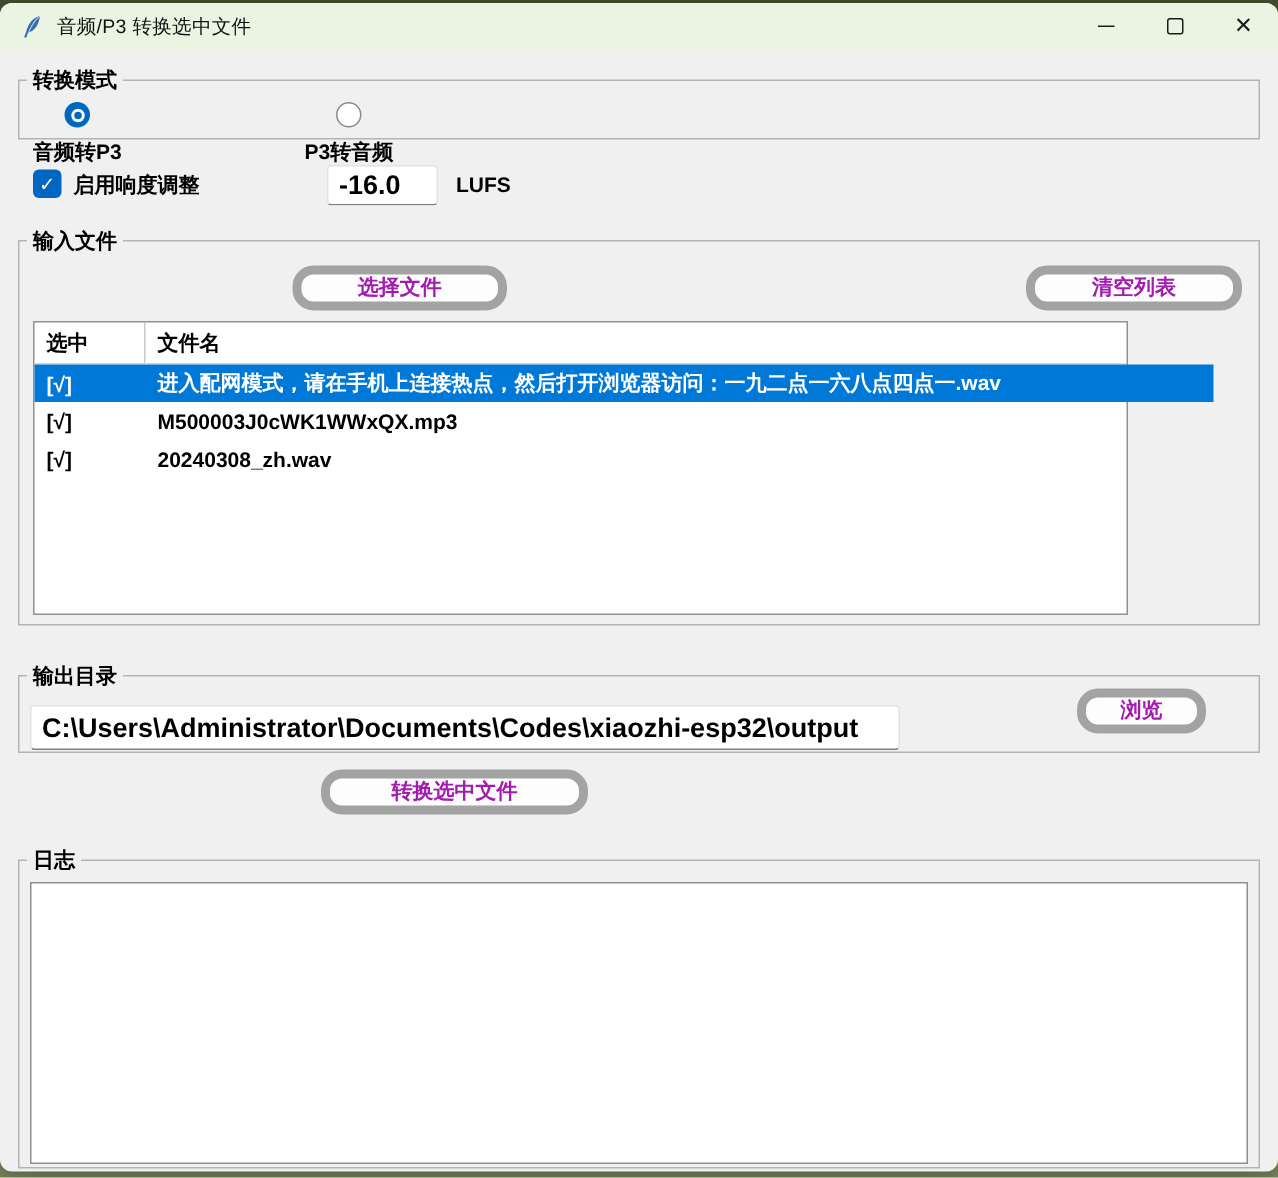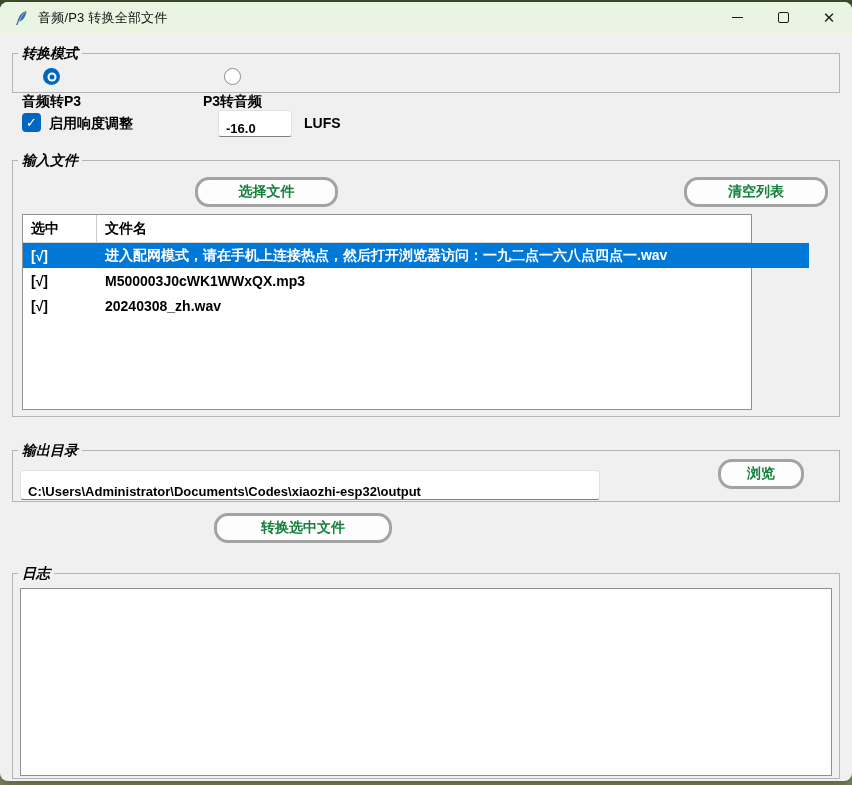--- a/index.html
+++ b/index.html
@@ -24,33 +24,33 @@
   .win-controls { margin-left:auto; display:flex; height:100%; }
   .win-btn { width:46px; height:100%; display:flex; align-items:center; justify-content:center; cursor:default; }
   .glyph-min { width:11px; height:1.4px; background:#1b1b1b; }
   .glyph-max { width:11px; height:11px; border:1.4px solid #1b1b1b; border-radius:2px; }
   .glyph-close { font-size:15px; color:#1b1b1b; line-height:1; }
   
   .app-body { position:relative; width:100%; height:748px; }
   .groupbox { position:absolute; border:1px solid #b4b4b4; background:transparent; }
   .gb-label {
     position:absolute; font-size:14px; font-weight:bold; color:#000;
-    background:#f0f0f0; padding:0 4px; z-index:2; line-height:16px;font-style:italic;
+    background:#f0f0f0; padding:0 4px; z-index:2; line-height:16px;
   }
   .btn {
-    position:absolute; background:#fdfdfd; border:3px solid #a3a3a3; border-radius:14px;
-    font-size:14px; font-weight:bold; color:#15803d;
+    position:absolute; background:#fdfdfd; border:6px solid #a3a3a3; border-radius:14px;
+    font-size:14px; font-weight:bold; color:#a21caf;
     display:flex; align-items:center; justify-content:center;
     font-family:"Liberation Sans","DejaVu Sans",sans-serif;
   }
   .entry {
     position:absolute; background:#fff; border:1px solid #e2e2e2;
     border-bottom:1.6px solid #7f7f7f; border-radius:3px;
-    font-size:13px; font-weight:bold; color:#000; padding:0 7px;
-    display:flex; align-items:flex-end; white-space:nowrap; overflow:hidden;
+    font-size:18px; font-weight:bold; color:#000; padding:0 7px;
+    display:flex; align-items:center; white-space:nowrap; overflow:hidden;
   }
   
   .radio-item { position:absolute; display:flex; align-items:center; gap:8px;flex-direction:column; }
   .radio-outer { width:17px; height:17px; border-radius:50%; position:relative; }
   .radio-on { background:var(--accent,#0067c0); }
   .radio-on::after {
     content:""; position:absolute; left:50%; top:50%; transform:translate(-50%,-50%);
     width:9px; height:9px; border-radius:50%; background:#fff;
   }
   .radio-on::before {
@@ -89,21 +89,21 @@
 
 <div class="window">
 
   <div class="titlebar">
     <span class="app-icon">
       <svg viewBox="0 0 16 16" width="16" height="16">
         <path d="M12.9 0.9 C9.4 1.9 6.1 5.3 4.7 10.4 L3.1 14.9 L4.5 15.1 L5.7 11.7 C10.1 10.9 12.7 6.4 13.5 1.5 Z" fill="#3a6da8"></path>
         <path d="M12.6 1.4 C9.6 4.4 7.2 8.2 5.4 13.5" stroke="#b9d2ea" stroke-width="0.7" fill="none"></path>
       </svg>
     </span>
-    <span class="title-text">音频/P3 转换全部文件</span>
+    <span class="title-text">音频/P3 转换选中文件</span>
     <div class="win-controls">
       <div class="win-btn">
         <span class="glyph-min"></span>
       </div>
       <div class="win-btn">
         <span class="glyph-max"></span>
       </div>
       <div class="win-btn">
         <span class="glyph-close">✕</span>
       </div>

